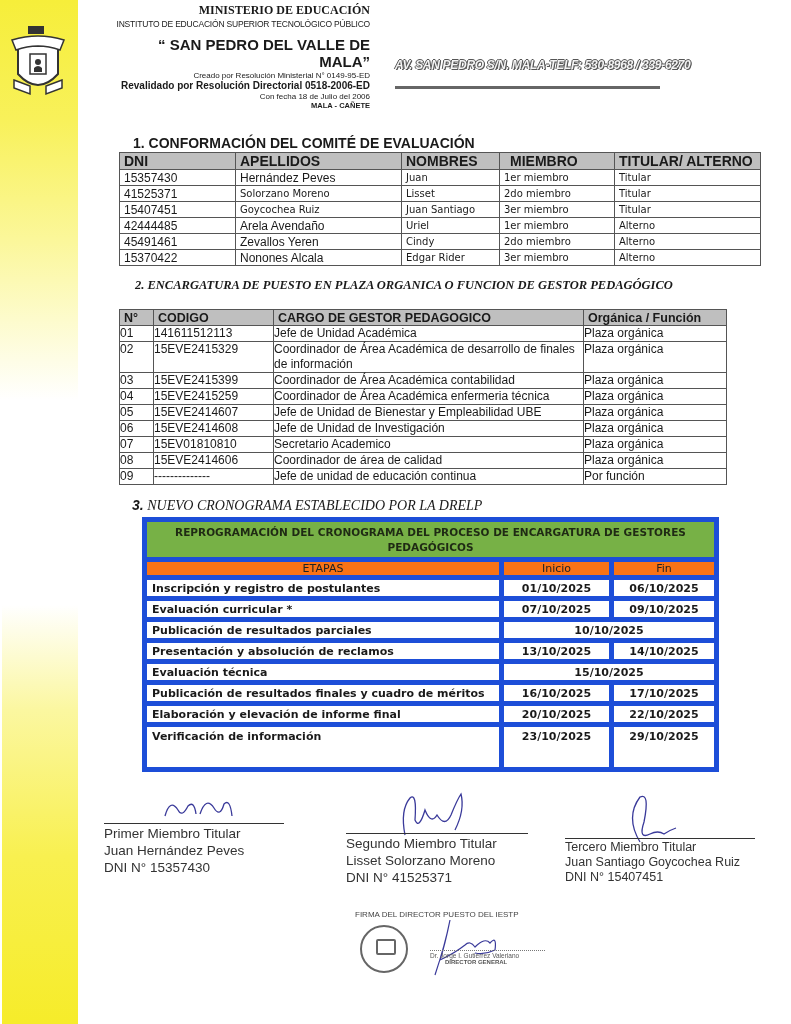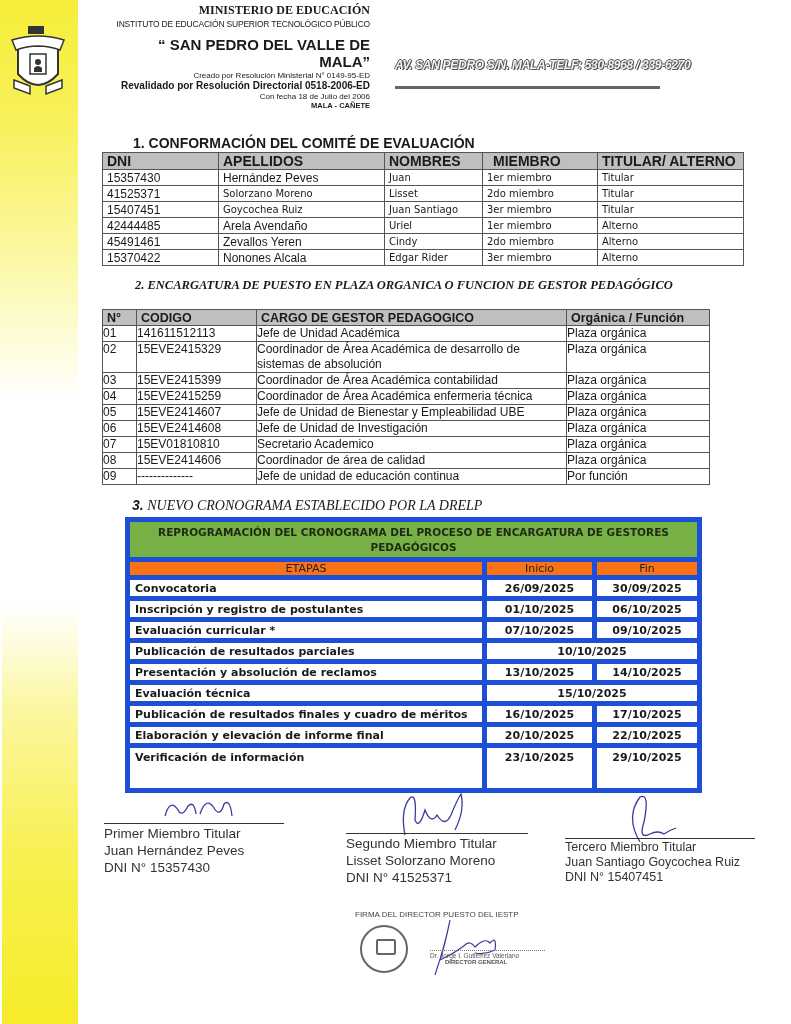--- a/index.html
+++ b/index.html
@@ -33,21 +33,21 @@
       color: #f4f4f4; letter-spacing: -0.3px;
       text-shadow: 1px 1px 0 #555, -1px 0 0 #555, 0 -1px 0 #555, 1px 0 0 #555;
       border-bottom: 3px solid #666; padding-bottom: 14px; white-space: nowrap; text-align: center;
     }
 
     .sec1-title { position: absolute; left: 133px; top: 135px; font-weight: bold; font-size: 14px; }
     .sec2-title { position: absolute; left: 135px; top: 278px; width: 560px; font-family: "Liberation Serif", serif; font-weight: bold; font-style: italic; font-size: 12.5px; line-height: 14px; }
     .sec3-title { position: absolute; left: 132px; top: 497px; font-family: "Liberation Serif", serif; font-style: italic; font-size: 14px; }
     .sec3-title b { font-family: "Liberation Sans", sans-serif; font-style: italic; }
 
-    table { border-collapse: collapse; position: absolute; }
+    table { border-collapse: collapse; position: absolute; margin-left: 17px; }
     .t1 { left: 102px; top: 152px; width: 642px; }
     .t1 th { background: #bfbfbf; font-weight: bold; font-size: 14px; text-align: left; padding: 0 4px; height: 17px; border: 1px solid #555; }
     .t1 td { font-size: 12px; padding: 0 4px; height: 16px; border: 1px solid #555; }
     .t1 td.c { font-family: "DejaVu Sans", sans-serif; font-size: 10px; }
 
     .t2 { left: 102px; top: 309px; width: 608px; }
     .t2 th { background: #bfbfbf; font-weight: bold; font-size: 12.5px; text-align: left; padding: 0 4px; height: 16px; border: 1px solid #555; }
     .t2 td { font-size: 12px; padding: 0 0; height: 16px; border: 1px solid #555; vertical-align: top; line-height: 15px; }
 
     .t3 { left: 125px; top: 517px; width: 577px; }
@@ -175,21 +175,21 @@
   <tbody>
     <tr>
         <td>01</td>
         <td>141611512113</td>
         <td>Jefe de Unidad Académica</td>
         <td>Plaza orgánica</td>
       </tr>
     <tr>
         <td>02</td>
         <td>15EVE2415329</td>
-        <td>Coordinador de Área Académica de desarrollo de sistemas de absolución</td>
+        <td>Coordinador de Área Académica de desarrollo de finales de información</td>
         <td>Plaza orgánica</td>
       </tr>
     <tr>
         <td>03</td>
         <td>15EVE2415399</td>
         <td>Coordinador de Área Académica contabilidad</td>
         <td>Plaza orgánica</td>
       </tr>
     <tr>
         <td>04</td>
@@ -235,25 +235,20 @@
   <tbody>
       <tr class="title-row">
     <td colspan="3">REPROGRAMACIÓN DEL CRONOGRAMA DEL PROCESO DE ENCARGATURA DE GESTORES PEDAGÓGICOS</td>
   </tr>
   <tr class="head-row">
     <td>ETAPAS</td>
     <td>Inicio</td>
     <td>Fin</td>
   </tr>
   <tr>
-        <td class="stage">Convocatoria</td>
-        <td class="date">26/09/2025</td>
-        <td class="date2">30/09/2025</td>
-      </tr>
-  <tr>
         <td class="stage">Inscripción y registro de postulantes</td>
         <td class="date">01/10/2025</td>
         <td class="date2">06/10/2025</td>
       </tr>
   <tr>
         <td class="stage">Evaluación curricular *</td>
         <td class="date">07/10/2025</td>
         <td class="date2">09/10/2025</td>
       </tr>
   <tr>

